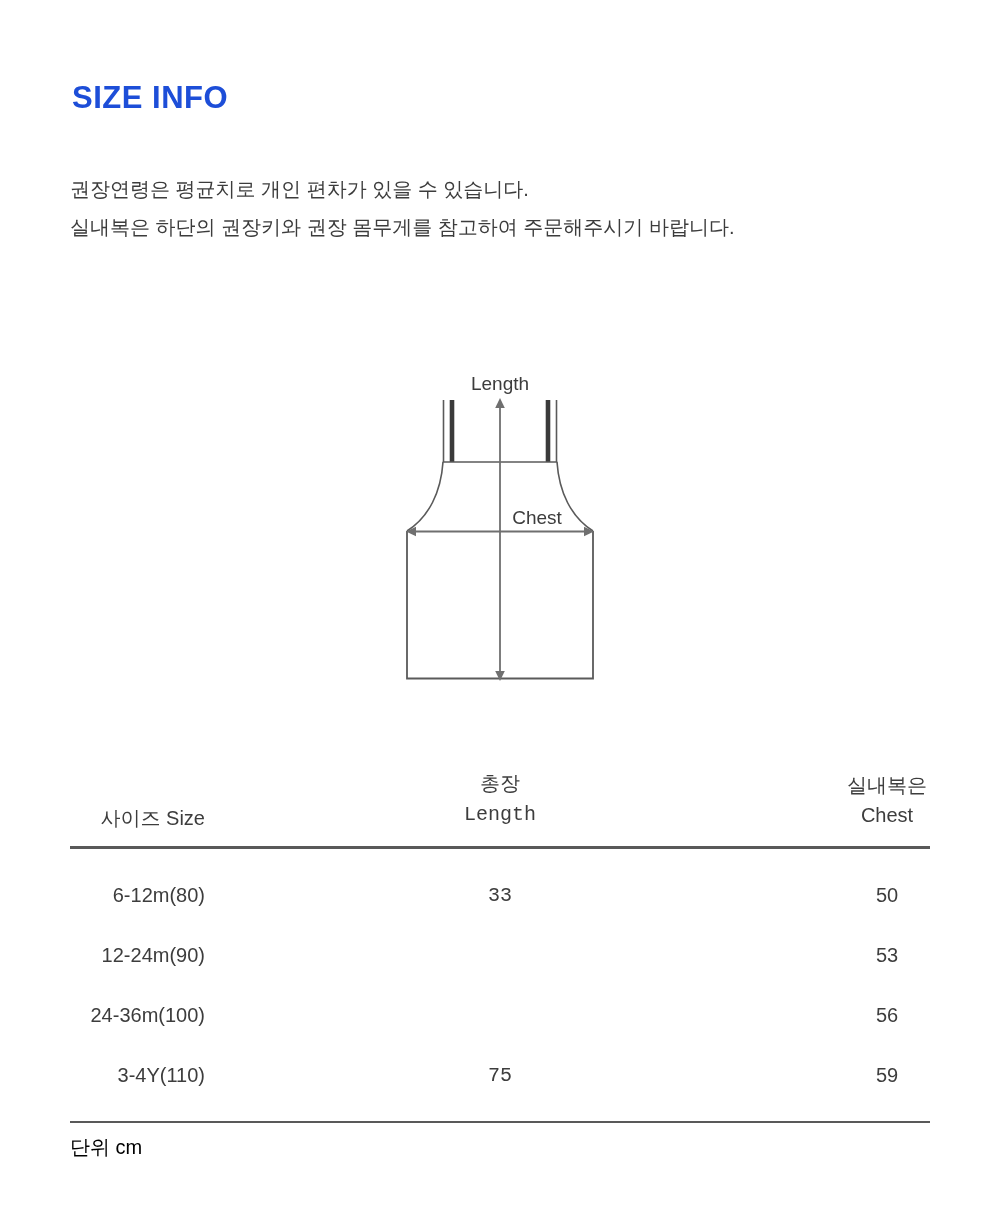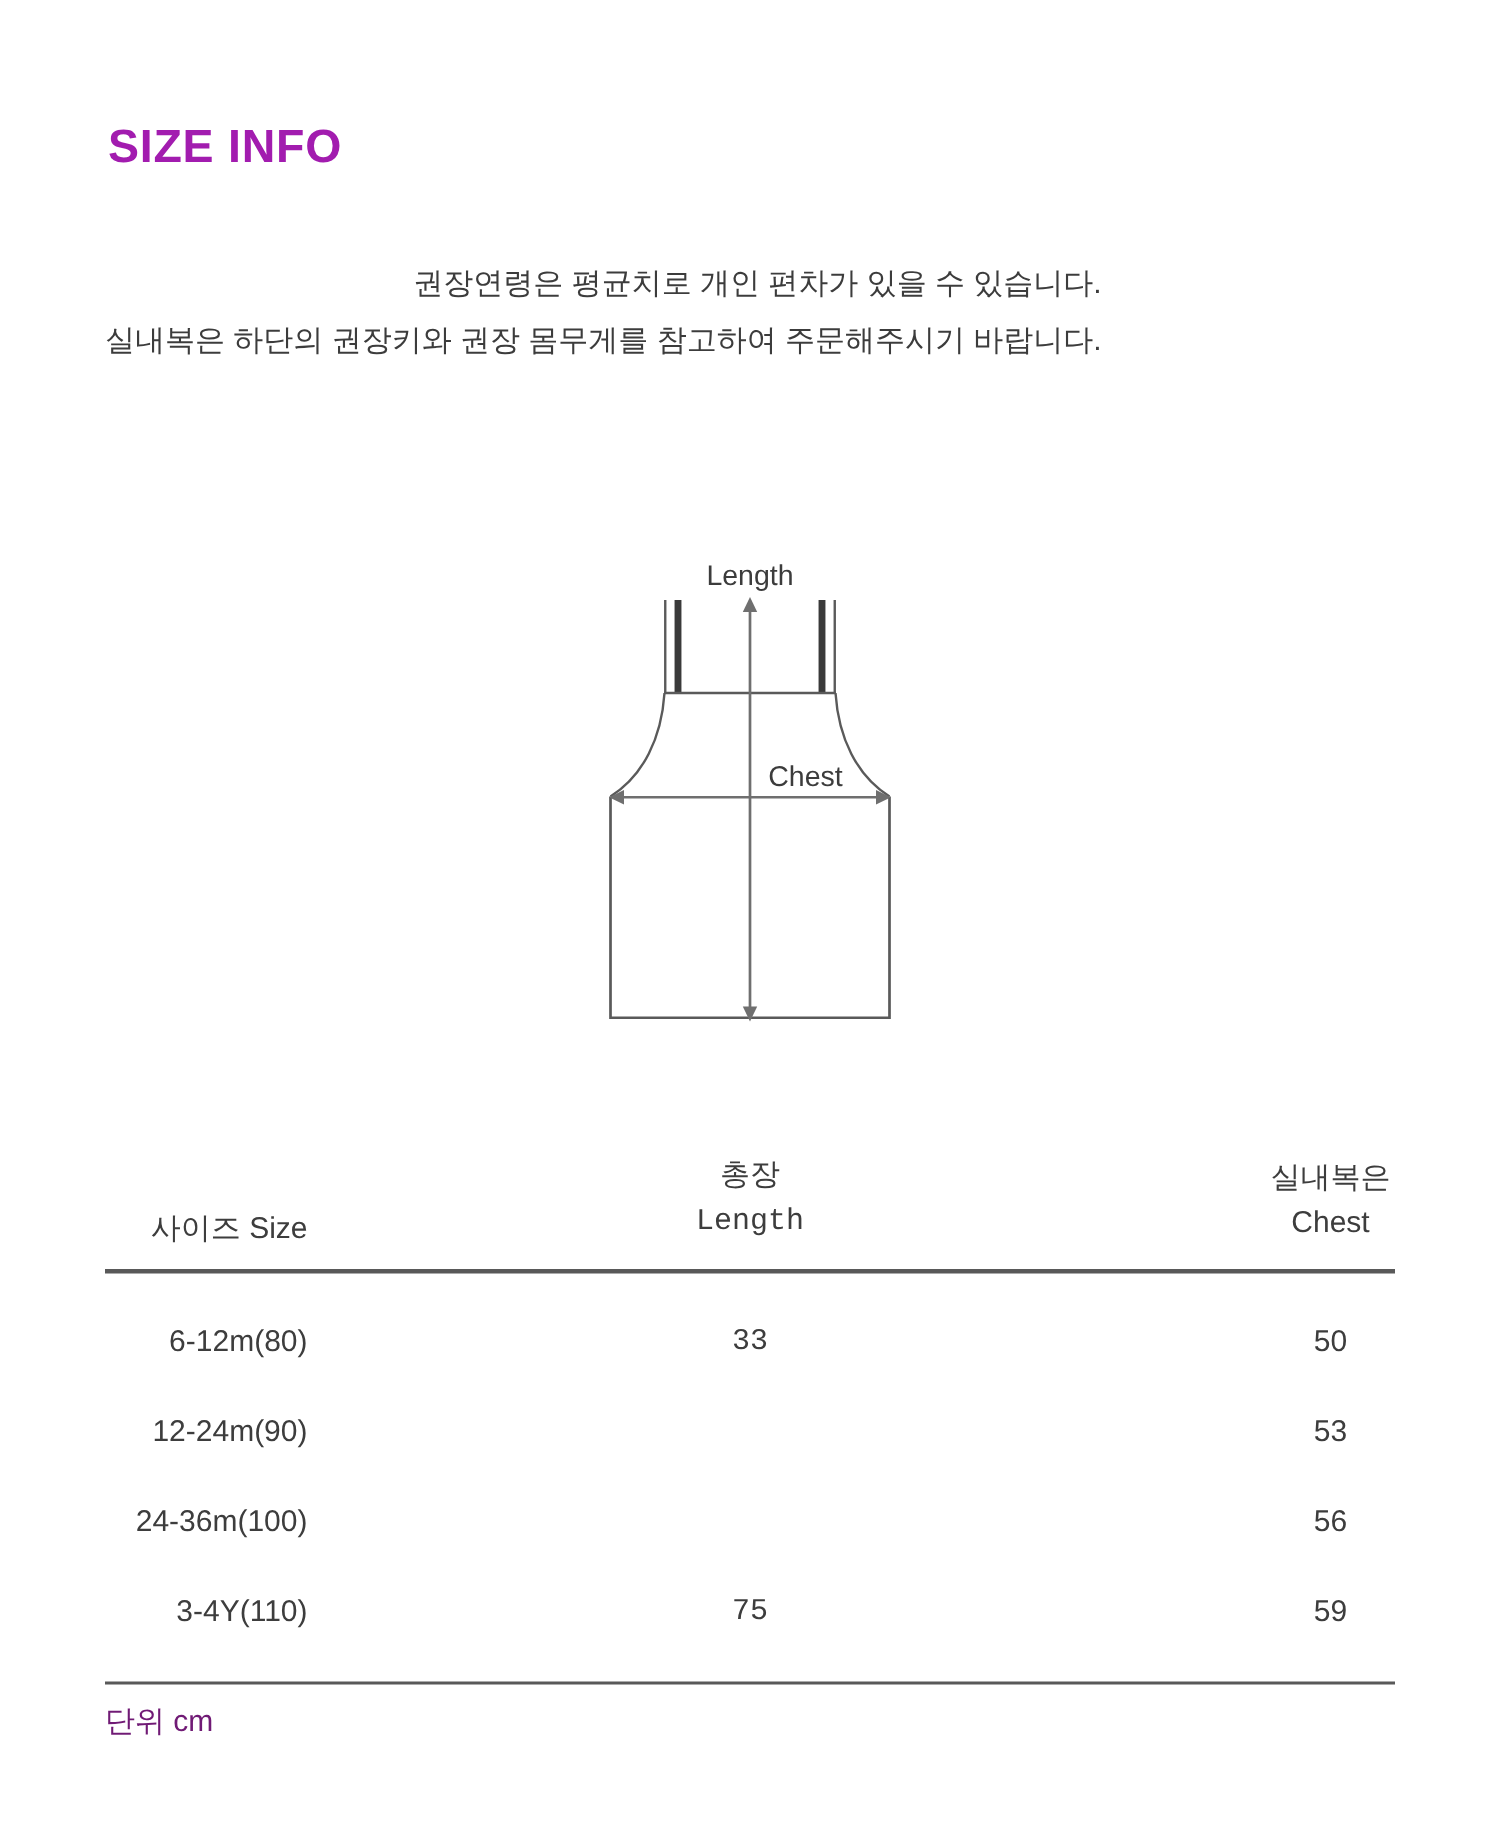--- a/index.html
+++ b/index.html
@@ -7,25 +7,25 @@
   body {
     width: 1000px; height: 1232px;
     position: relative;
     font-family: "Liberation Sans", "DejaVu Sans", sans-serif;
     color: #3a3a3a;
     overflow: hidden;
   }
   .page-title {
     position: absolute; left: 72px; top: 80px;
     font-size: 31px; font-weight: 700; letter-spacing: 0.5px;
-    color: #a21caf;
+    color: #1d4ed8;
   }
   .notes {
     position: absolute; left: 70px; top: 170px;
-    font-size: 20px; line-height: 38px; color: #3c3c3c; text-align: right;
+    font-size: 20px; line-height: 38px; color: #3c3c3c;
   }
   .diagram-wrap {
     position: absolute; left: 368px; top: 362px;
     width: 264px; height: 330px;
   }
   .size-table {
     position: absolute; left: 70px; top: 770px; width: 860px;
     color: #3d3d3d; font-size: 20px;
   }
   .thead { position: relative; height: 76px; }
@@ -42,21 +42,21 @@
     text-align: center; line-height: 30px;
   }
   .rule-top { height: 3px; background: #595959; }
   .rule-bottom { height: 2px; background: #595959; }
   .tbody { padding-top: 16px; }
   .trow { position: relative; height: 60px; }
   .trow .cell-size { bottom: auto; top: 50%; transform: translateY(-50%); }
   .trow .cell-mid  { top: 50%; transform: translateY(-50%); line-height: normal; }
   .trow .cell-right{ top: 50%; transform: translateY(-50%); line-height: normal; text-align: center; }
   .tbody-end { margin-top: 16px; }
-  .unit-label { margin-top: 11px; font-size: 20px; color: #701a75; }
+  .unit-label { margin-top: 11px; font-size: 20px; color: #000000; }
 </style>
 </head>
 <body>
 
 <div class="page-title">SIZE INFO</div>
 
 <div class="notes">
   <div>권장연령은 평균치로 개인 편차가 있을 수 있습니다.</div>
   <div>실내복은 하단의 권장키와 권장 몸무게를 참고하여 주문해주시기 바랍니다.</div>
 </div>

